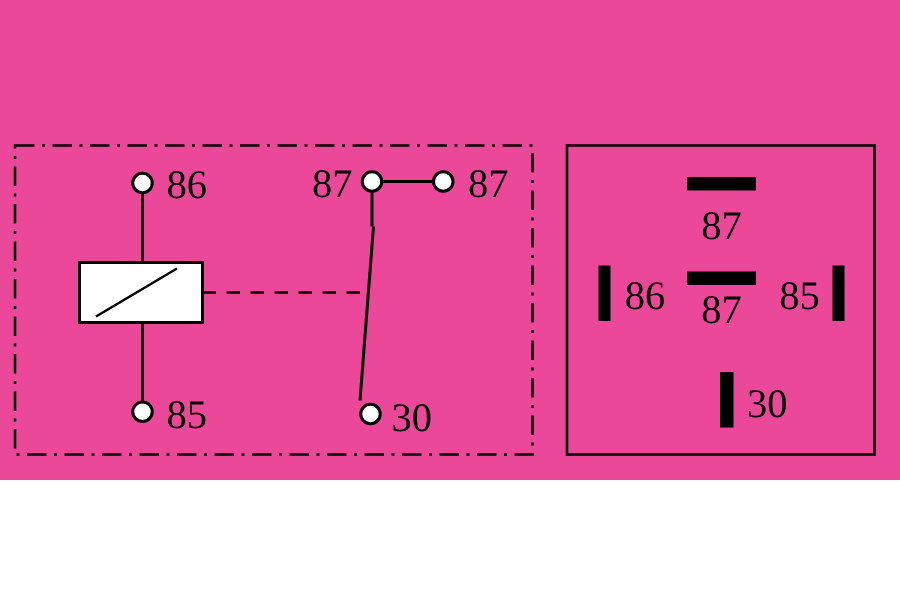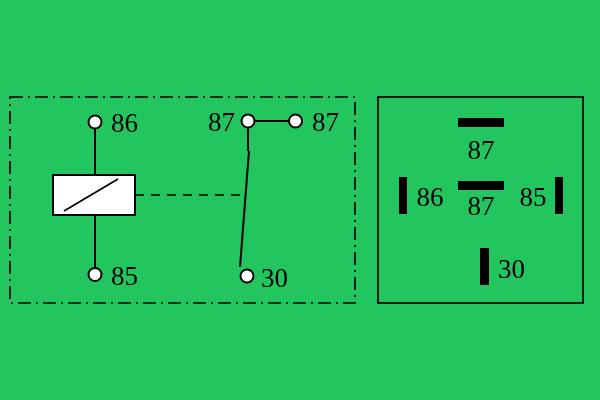--- a/index.html
+++ b/index.html
@@ -6,22 +6,22 @@
     margin: 0;
     padding: 0;
     width: 600px;
     height: 400px;
     background: #ffffff;
     overflow: hidden;
   }
   .stage {
     position: relative;
     width: 600px;
-    height: 400px;
-    background: #22c55e;
+    height: 320px;
+    background: #ec4899;
   }
   svg {
     display: block;
   }
   .num {
     font-family: "Liberation Serif", "DejaVu Serif", serif;
     font-size: 27px;
     fill: #000000;
   }
   .wire {

